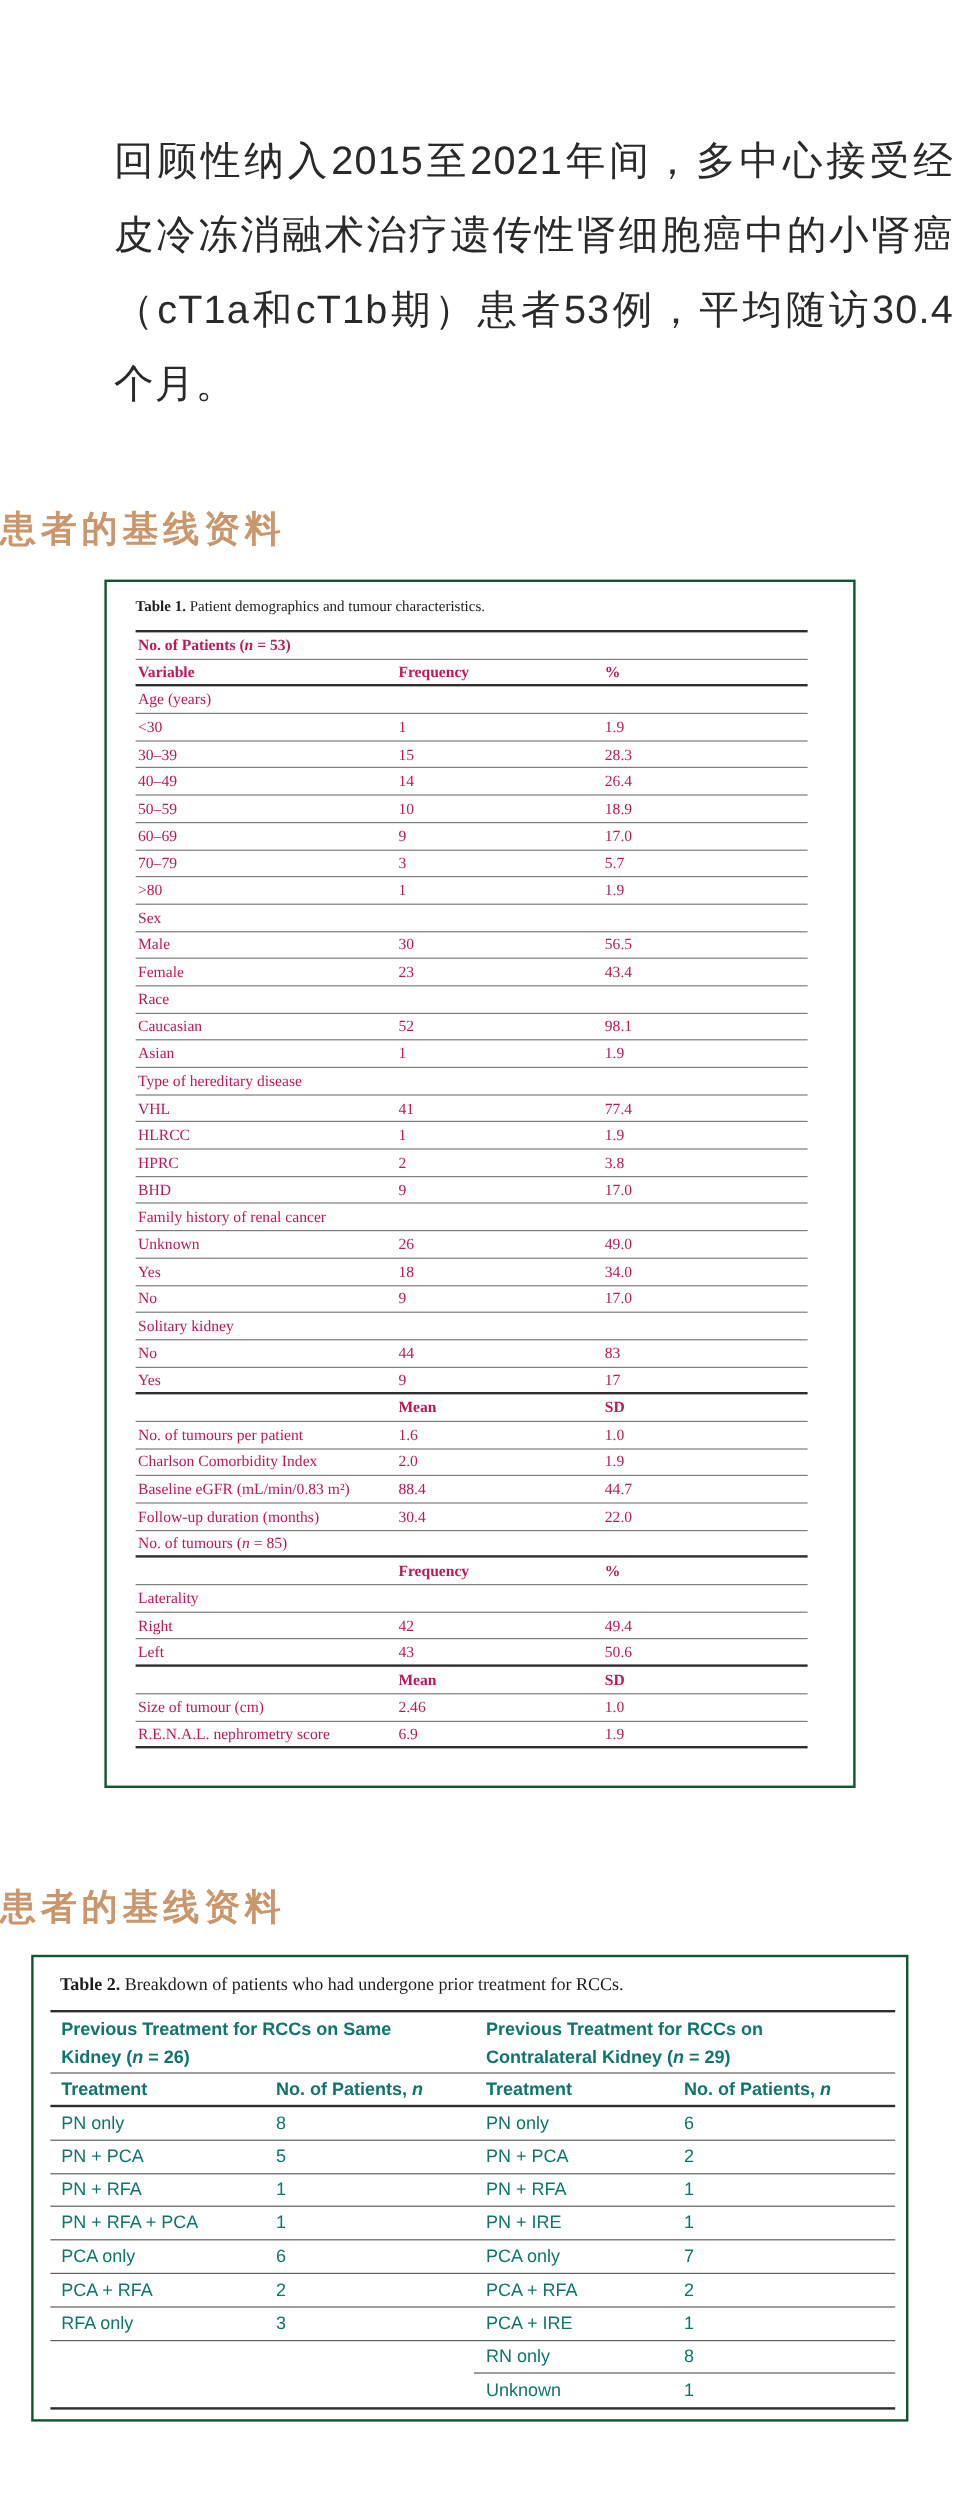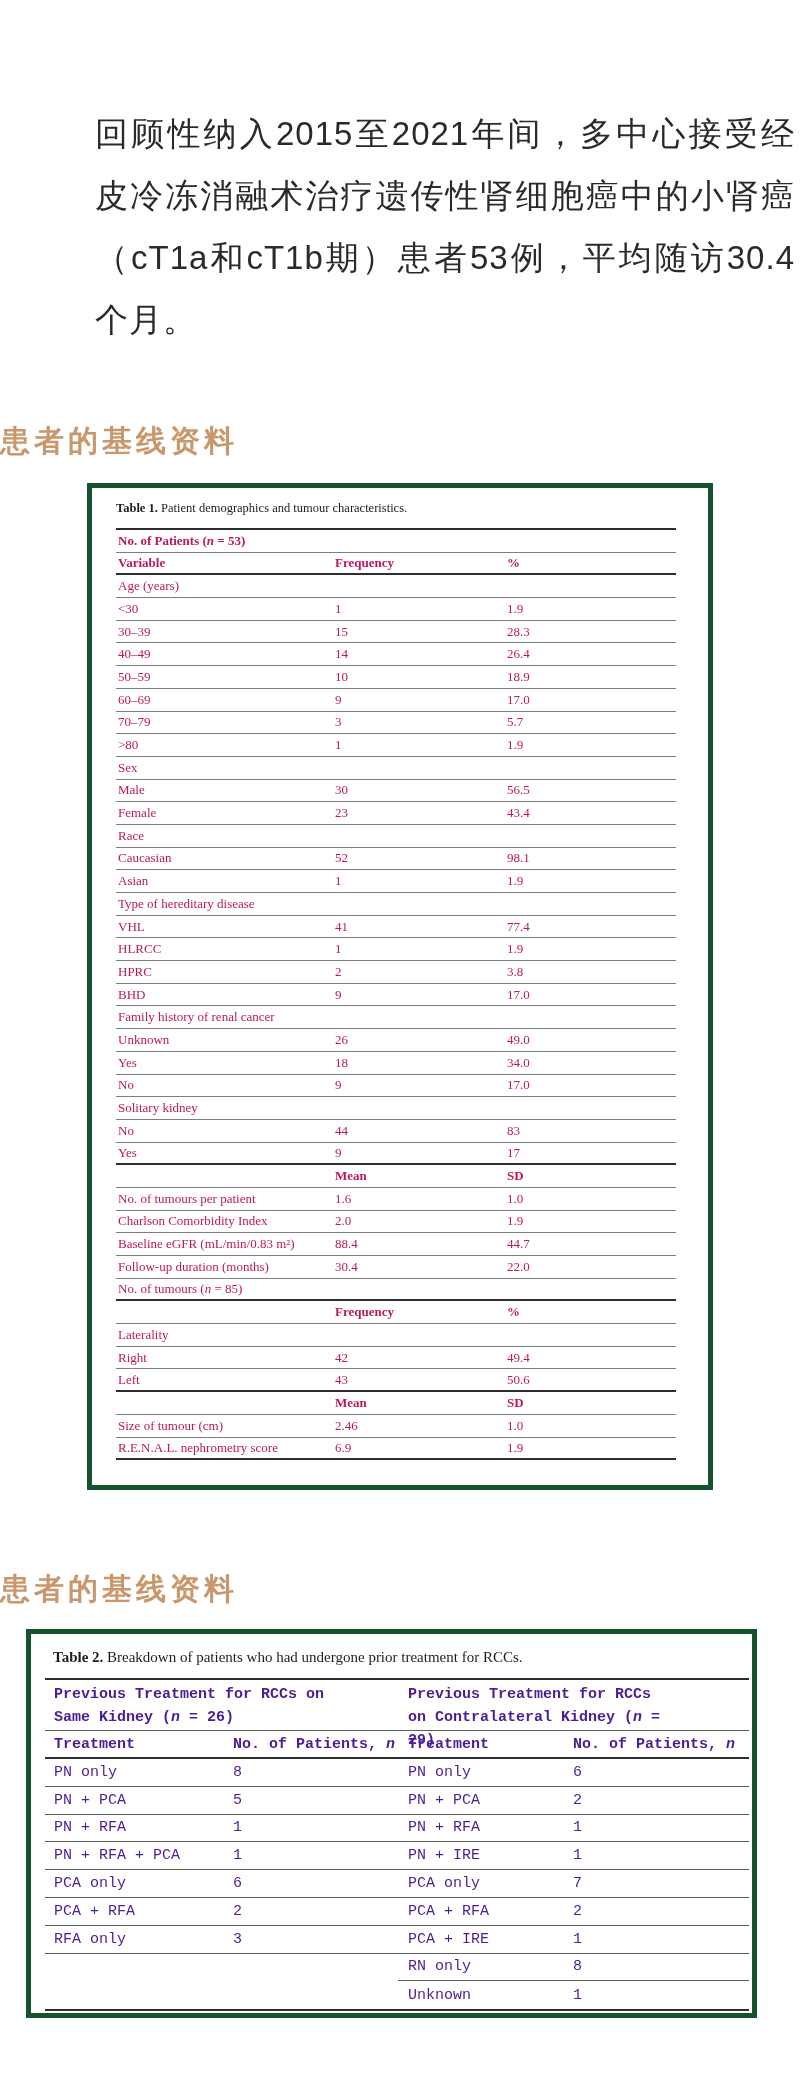--- a/index.html
+++ b/index.html
@@ -17,41 +17,41 @@
   .para .pline.jl{text-align:justify;text-align-last:justify;white-space:normal;
                   height:62px;overflow:hidden;}
 
   
   .gold-heading{position:absolute;left:0;width:800px;font-size:30px;font-weight:700;
      letter-spacing:4px;color:#c9976b;}
   #heading1{top:421px;}
   #heading2{top:1569px;}
 
   
-  .tbox{position:absolute;background:#fff;border:5px solid #14532d;box-sizing:border-box;}
+  .tbox{position:absolute;background:#fff;border:2px solid #14532d;box-sizing:border-box;}
   #table1-box{left:87px;top:483px;width:626px;height:1007px;}
   .tcaption{position:absolute;font-family:"Liberation Serif","DejaVu Serif",serif;color:#1d1d1d;}
   #table1-caption{left:24px;top:13px;font-size:12.5px;}
   .tcaption b{font-weight:700;}
   #table1-grid{position:absolute;left:24px;top:40px;width:560px;
       border-top:2px solid #2e2e2e;font-family:"Liberation Serif","DejaVu Serif",serif;}
   .t1row{display:flex;height:22.7px;box-sizing:border-box;border-bottom:1px solid #7d7d7d;
          font-size:13px;color:#be185d;align-items:center;}
   .t1row.heavy{border-bottom:2px solid #2e2e2e;}
   .t1row.bold{font-weight:700;}
   .t1c{overflow:hidden;white-space:nowrap;}
   .t1c1{flex:0 0 217px;padding-left:2px;}
   .t1c2{flex:0 0 172px;}
   .t1c3{flex:1 1 auto;}
 
   
   #table2-box{left:26px;top:1629px;width:731px;height:389px;}
   #table2-caption{left:22px;top:15px;font-size:15px;}
   #table2-grid{position:absolute;left:14px;top:44px;width:704px;
-      border-top:2.5px solid #2e2e2e;font-family:Liberation Mono, monospace;color:#4c1d95;}
+      border-top:2.5px solid #2e2e2e;font-family:Liberation Sans, sans-serif;color:#0f766e;}
   .t2head{display:flex;height:51px;box-sizing:border-box;border-bottom:1px solid #5f5f5f;}
   .t2head .hcell{font-size:15px;font-weight:700;line-height:23px;padding-top:3px;box-sizing:border-box;}
   .t2head .hleft{flex:0 0 353px;padding-left:9px;}
   .t2head .hleft .htext{width:300px;}
   .t2head .hright{flex:0 0 351px;padding-left:10px;}
   .t2head .hright .htext{width:255px;}
   .t2sub{display:flex;height:28px;box-sizing:border-box;border-bottom:2px solid #2e2e2e;
          font-size:15px;font-weight:700;align-items:center;}
   .t2sub .sc1{flex:0 0 179px;padding-left:9px;}
   .t2sub .sc2{flex:0 0 165px;}

